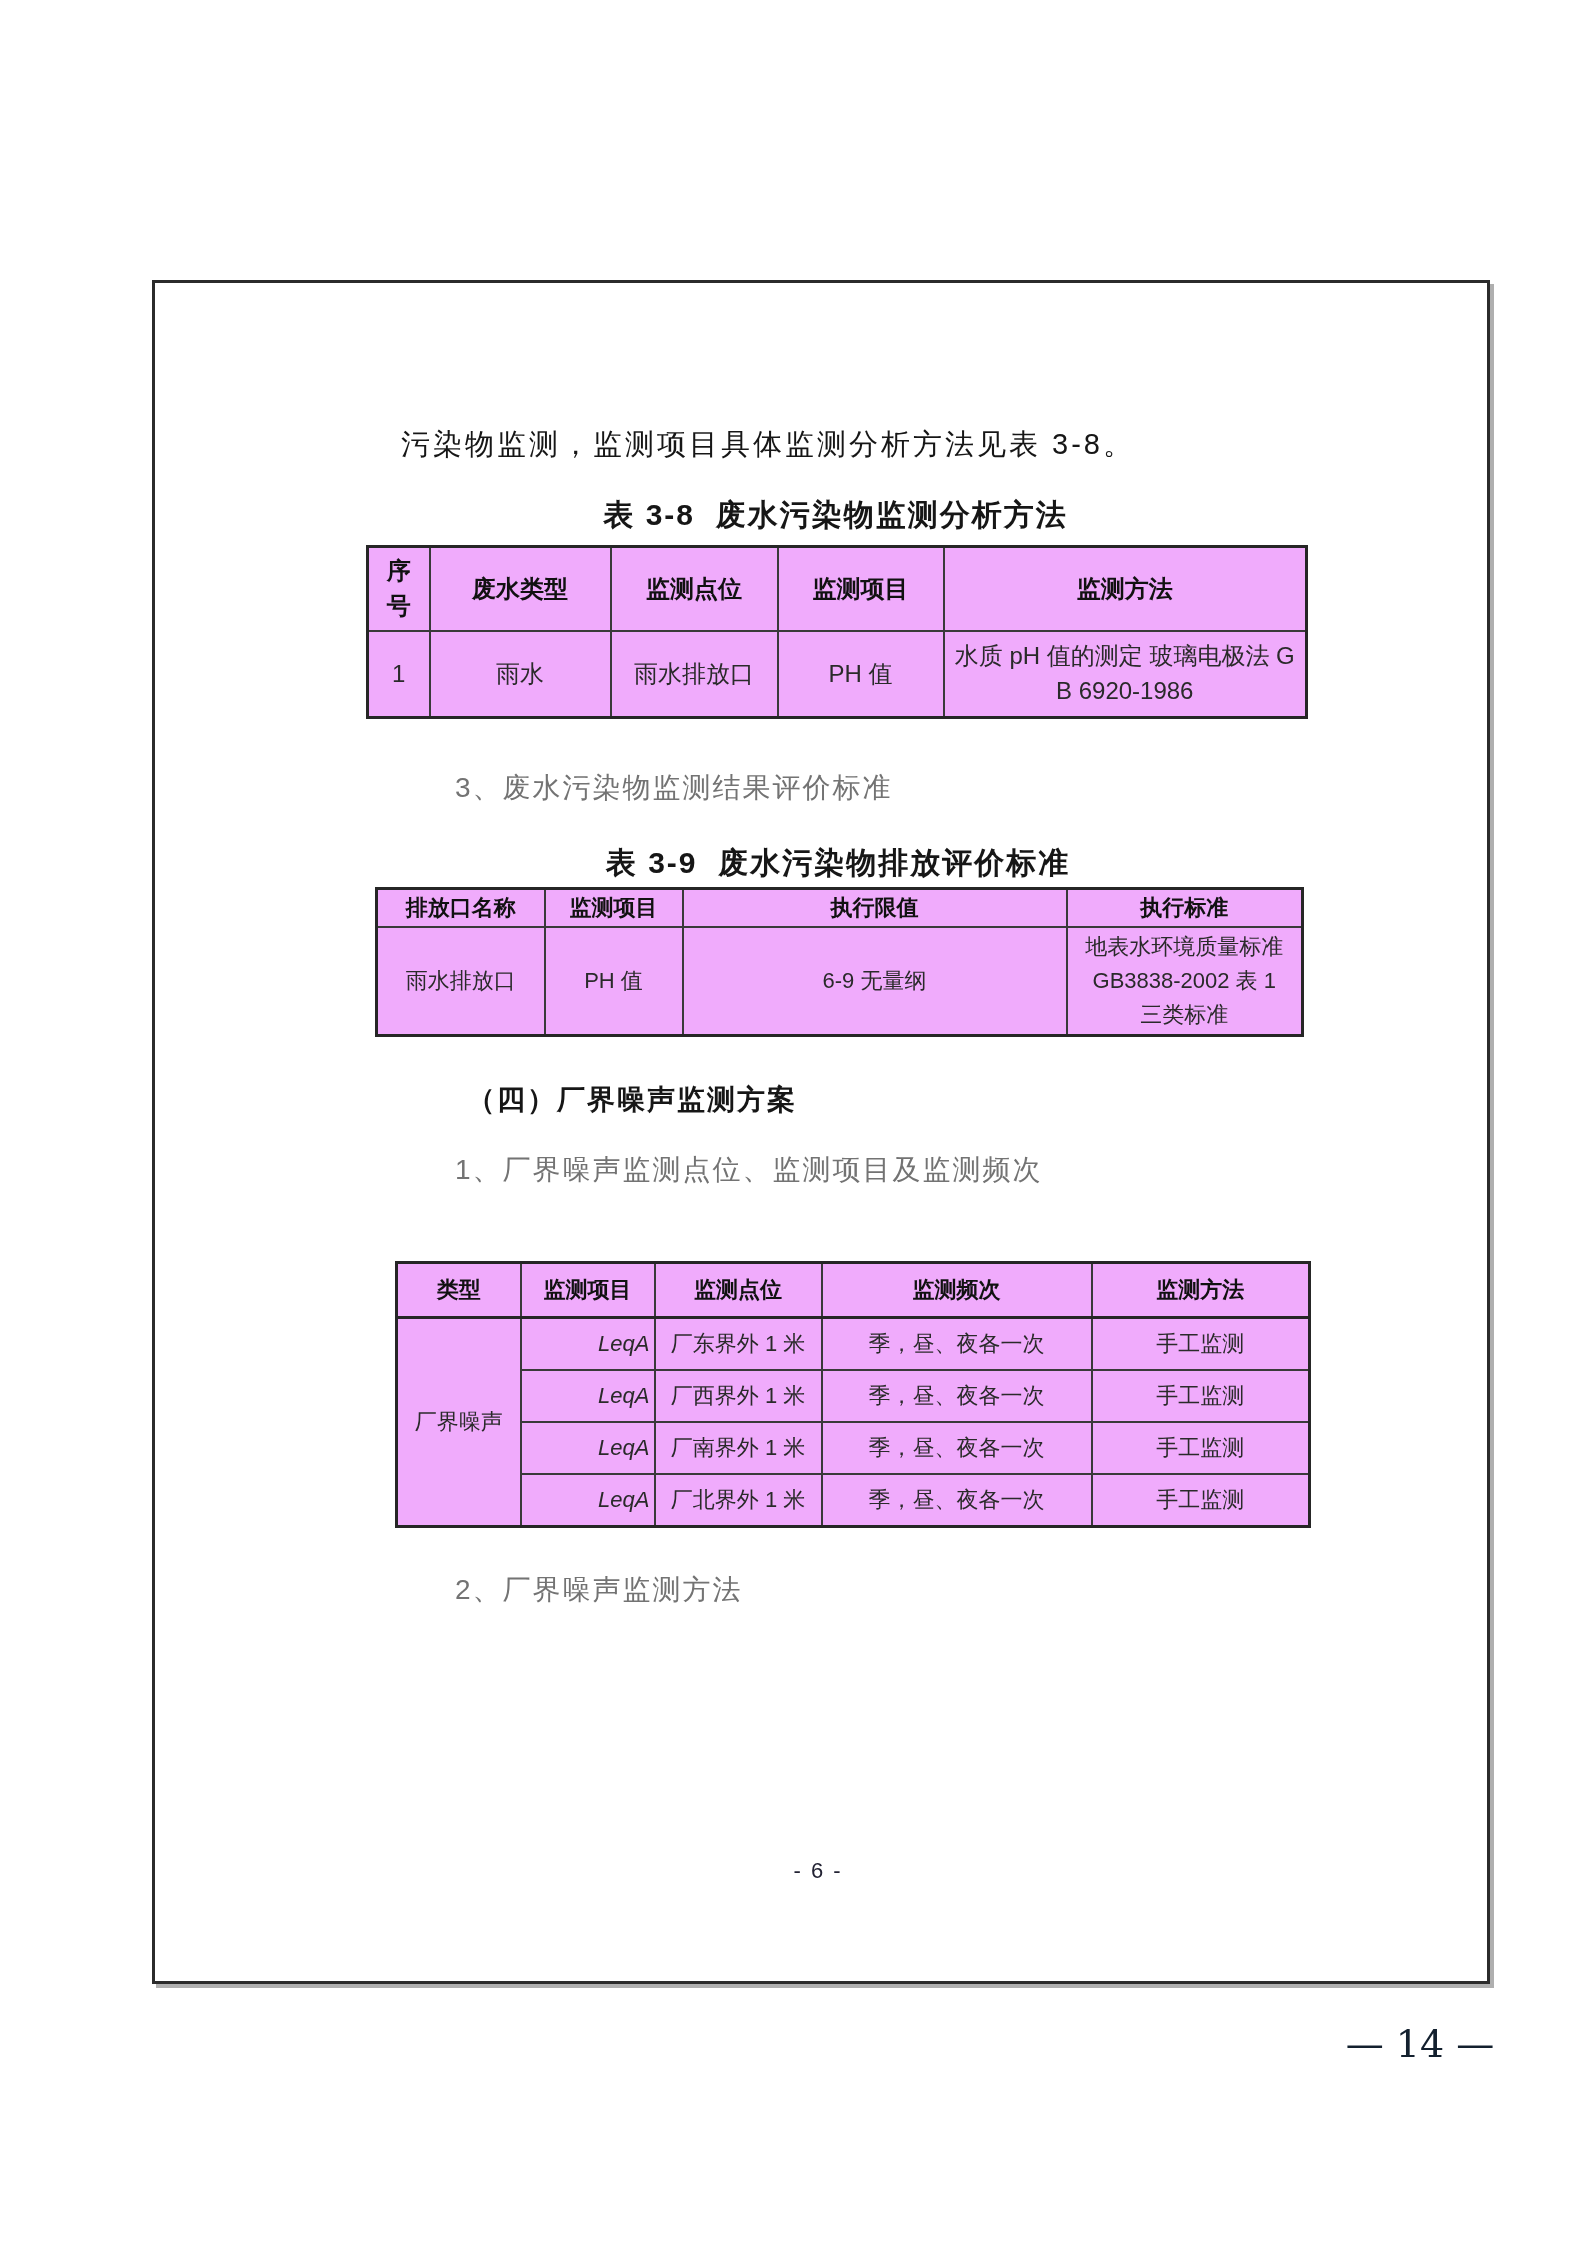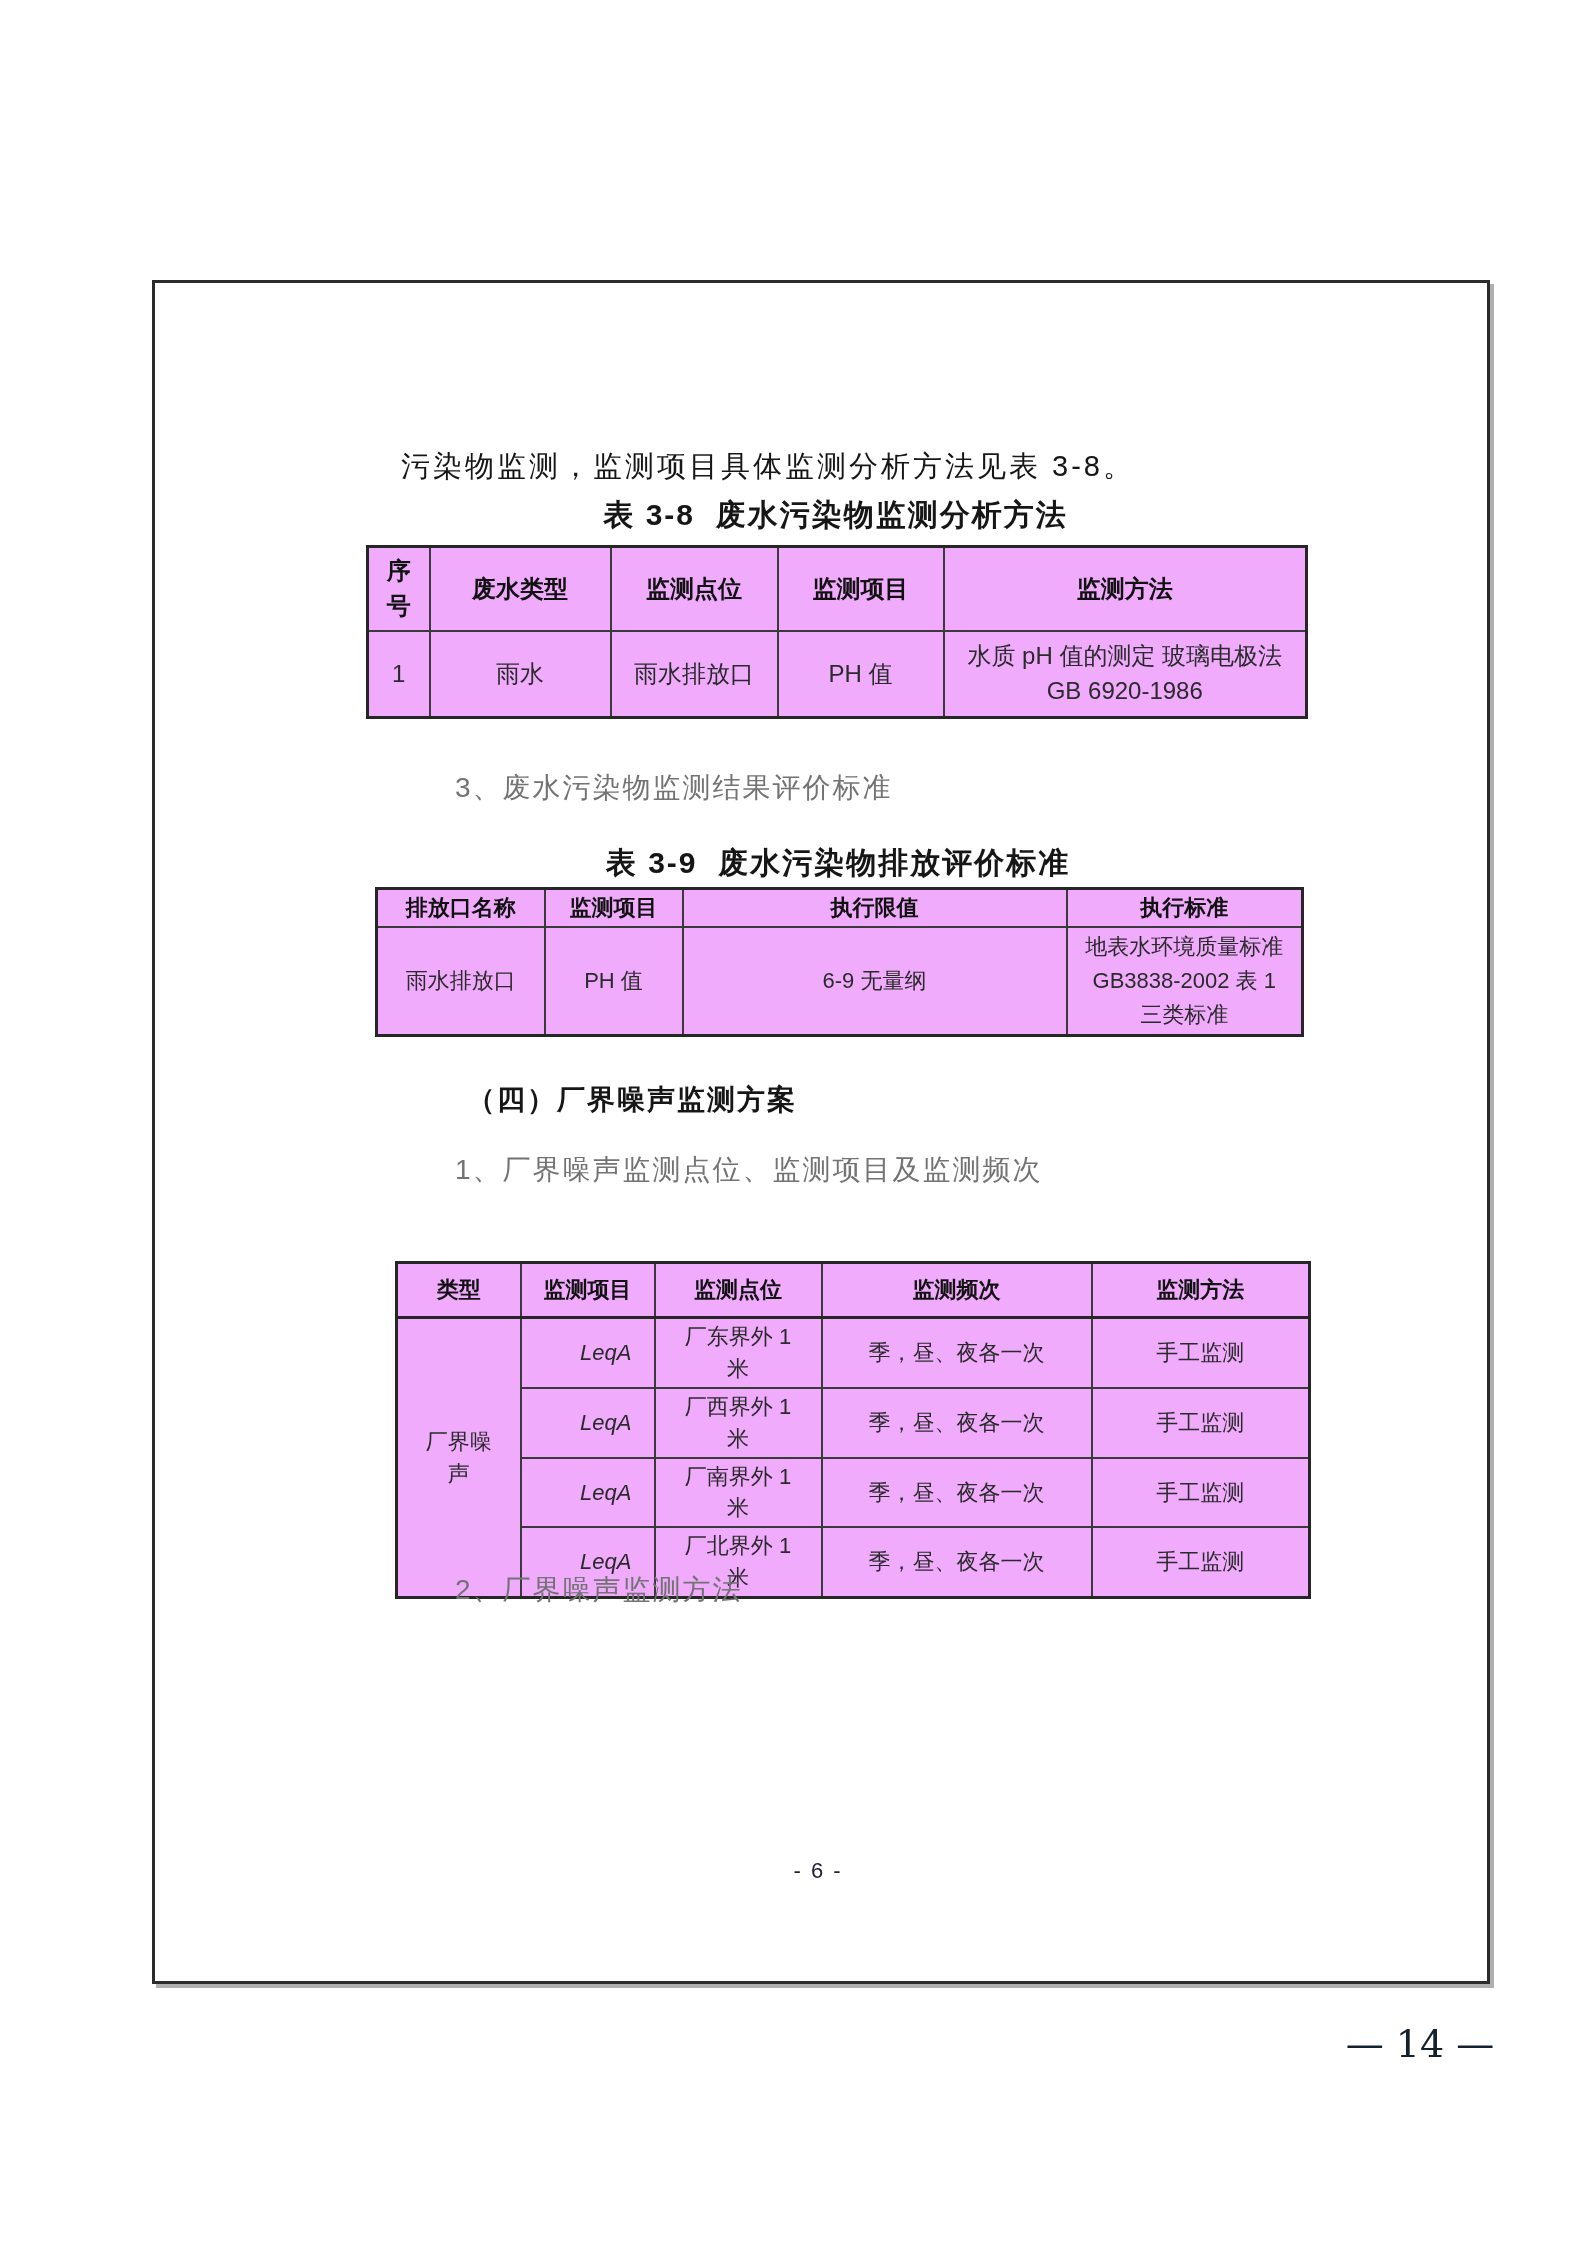--- a/index.html
+++ b/index.html
@@ -9,42 +9,42 @@
     color:#161616;overflow:hidden;
   }
   .page-border{
     position:absolute;left:152px;top:280px;width:1332px;height:1698px;
     border:3px solid #2b2b2b;background:#ffffff;
     box-shadow:4px 4px 0 rgba(110,110,110,.55);
   }
   .abs{position:absolute;}
   .intro{
     left:246px;top:140px;width:1010px;
-    font-size:29px;letter-spacing:3px;line-height:42px;margin-top:22px;
+    font-size:29px;letter-spacing:3px;line-height:42px;
   }
   .tbl-title{
     font-weight:bold;font-size:30px;letter-spacing:2px;
     text-align:center;white-space:pre;
   }
   .t38-title{left:211px;width:939px;top:212px;}
   .t39-title{left:220px;width:926px;top:560px;}
   .t310-title{left:180px;width:1033px;top:934px;}
   .heading-num{font-size:28px;letter-spacing:2px;color:#737373;}
   .h-item3{left:300px;top:486px;}
   .h-sec4{left:300px;top:798px;font-weight:bold;font-size:28px;color:#161616;margin-left:12px;}
   .h-item1{left:300px;top:868px;}
   .h-item2{left:300px;top:1288px;}
   table{
     position:absolute;border-collapse:collapse;table-layout:fixed;
     background:#f0abfc;
   }
   table{border:3px solid #262626;}
   th,td{
     border:2px solid #3a3a3a;text-align:center;vertical-align:middle;
-    padding:2px 22px;word-break:break-all;line-height:1.45;color:#2a2a2a;
+    padding:2px 4px;word-break:break-all;line-height:1.45;color:#2a2a2a;
   }
   th{font-weight:bold;color:#111;}
   .t38{left:211px;top:262px;width:939px;font-size:24px;}
   .t38 th{height:78px;}
   .t38 td{height:80px;}
   .t39{left:220px;top:604px;width:926px;font-size:22px;}
   .t39 th{height:32px;}
   .t39 td{height:96px;}
   .t39 td.standard-cell{line-height:1.55;padding:2px 12px;}
   .t310{left:240px;top:978px;width:913px;font-size:22px;}

